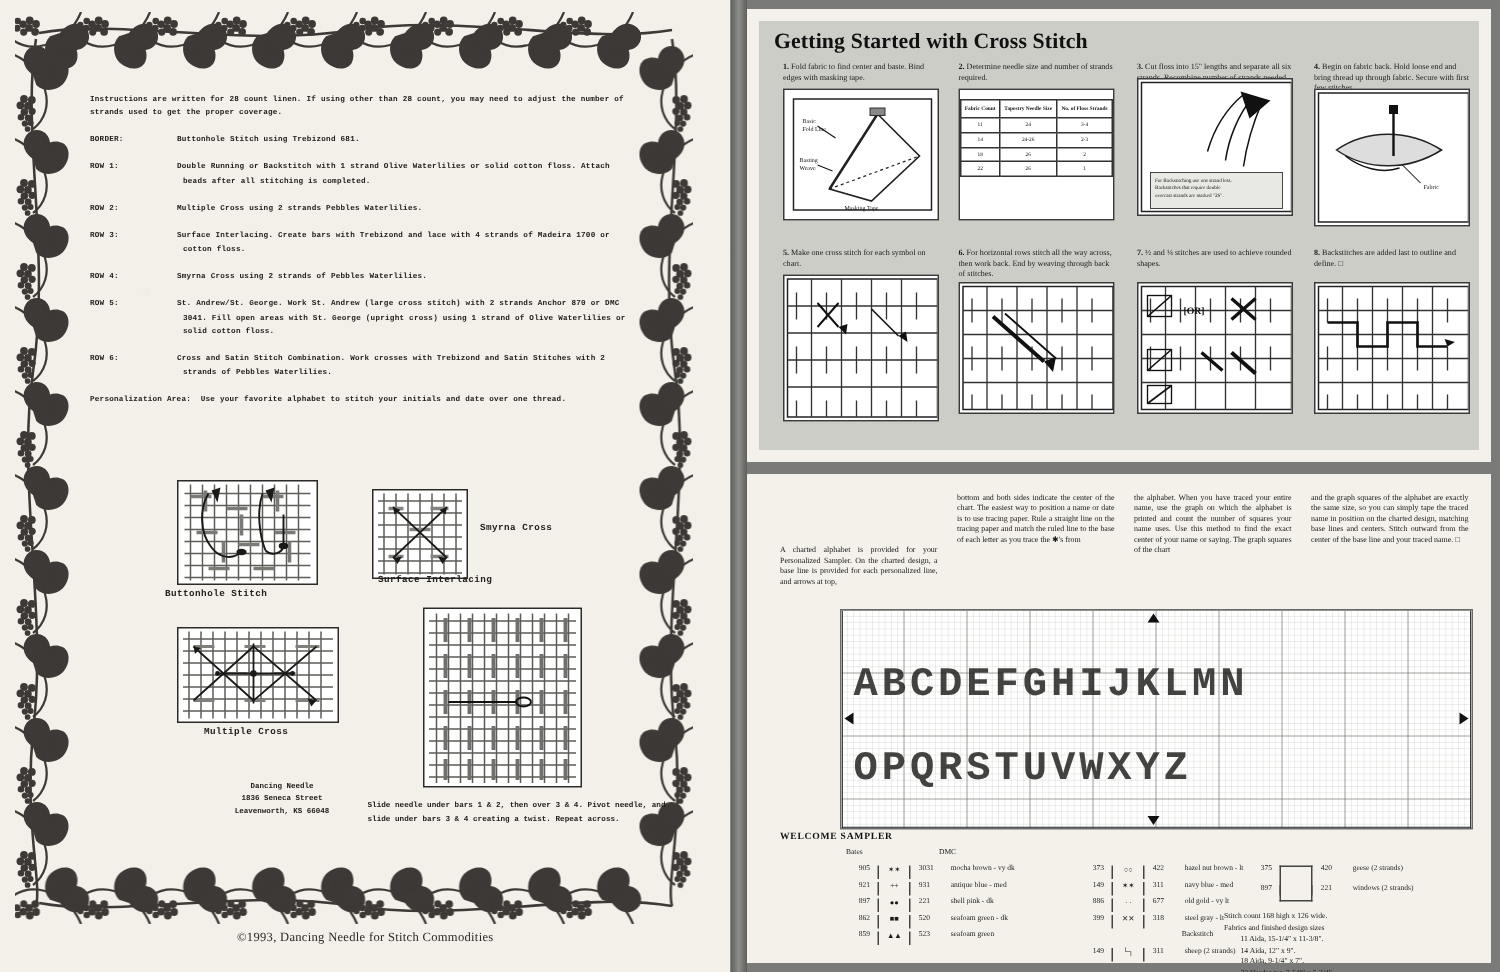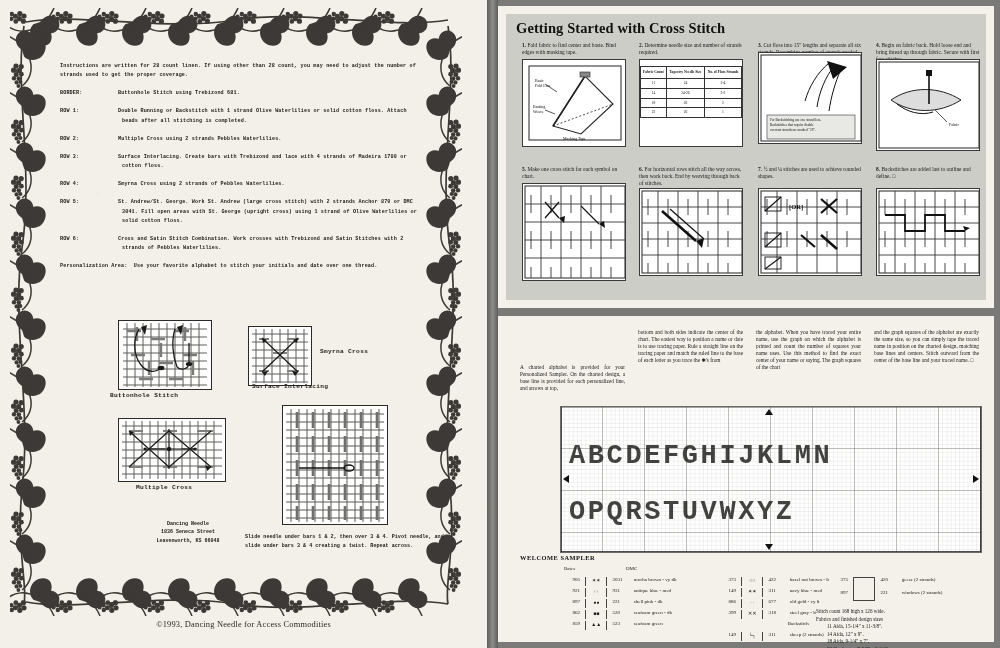--- a/index.html
+++ b/index.html
@@ -284,21 +284,21 @@
       </div>
     </div>
 
     <div class="addr">
       <div>Dancing Needle</div>
       <div>1836 Seneca Street</div>
       <div>Leavenworth, KS  66048</div>
     </div>
 
     <div class="slide-note">Slide needle under bars 1 &amp; 2, then over 3 &amp; 4. Pivot needle, and slide under bars 3 &amp; 4 creating a twist.  Repeat across.</div>
-    <div class="copyright">©1993, Dancing Needle for Access Commodities</div>
+    <div class="copyright">©1993, Dancing Needle for Stitch Commodities</div>
   </div>
 
   <div class="spine"></div>
 
   <div class="right-top">
     <div class="gs-inner">
       <div class="gs-title">Getting Started with Cross Stitch</div>
 
       <div class="gs-col" style="left:16px;top:28px;">
         <span class="num">1.</span>

